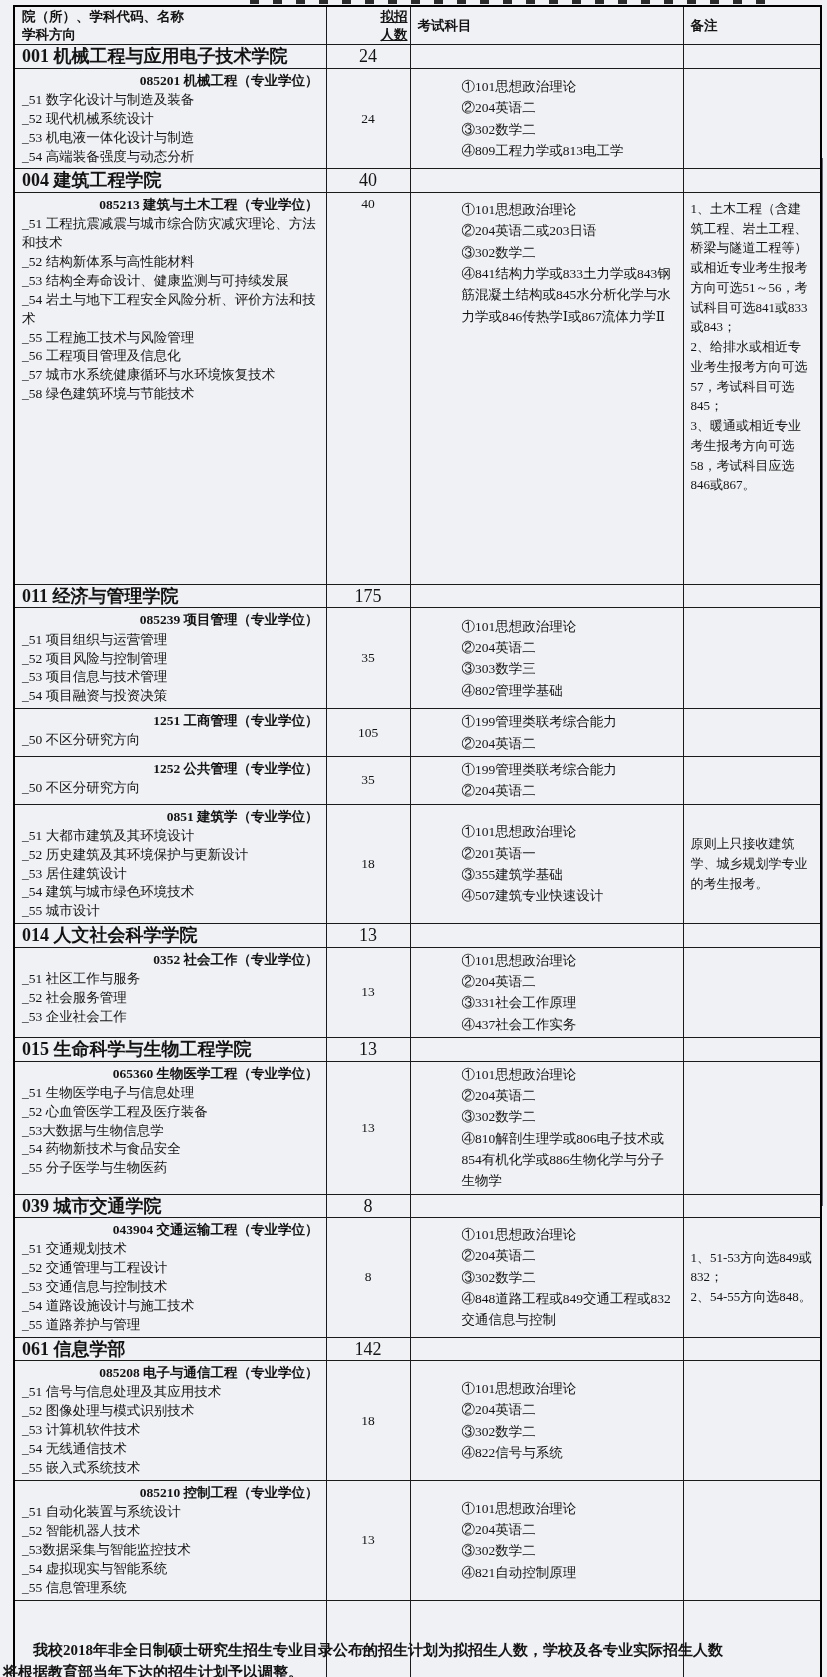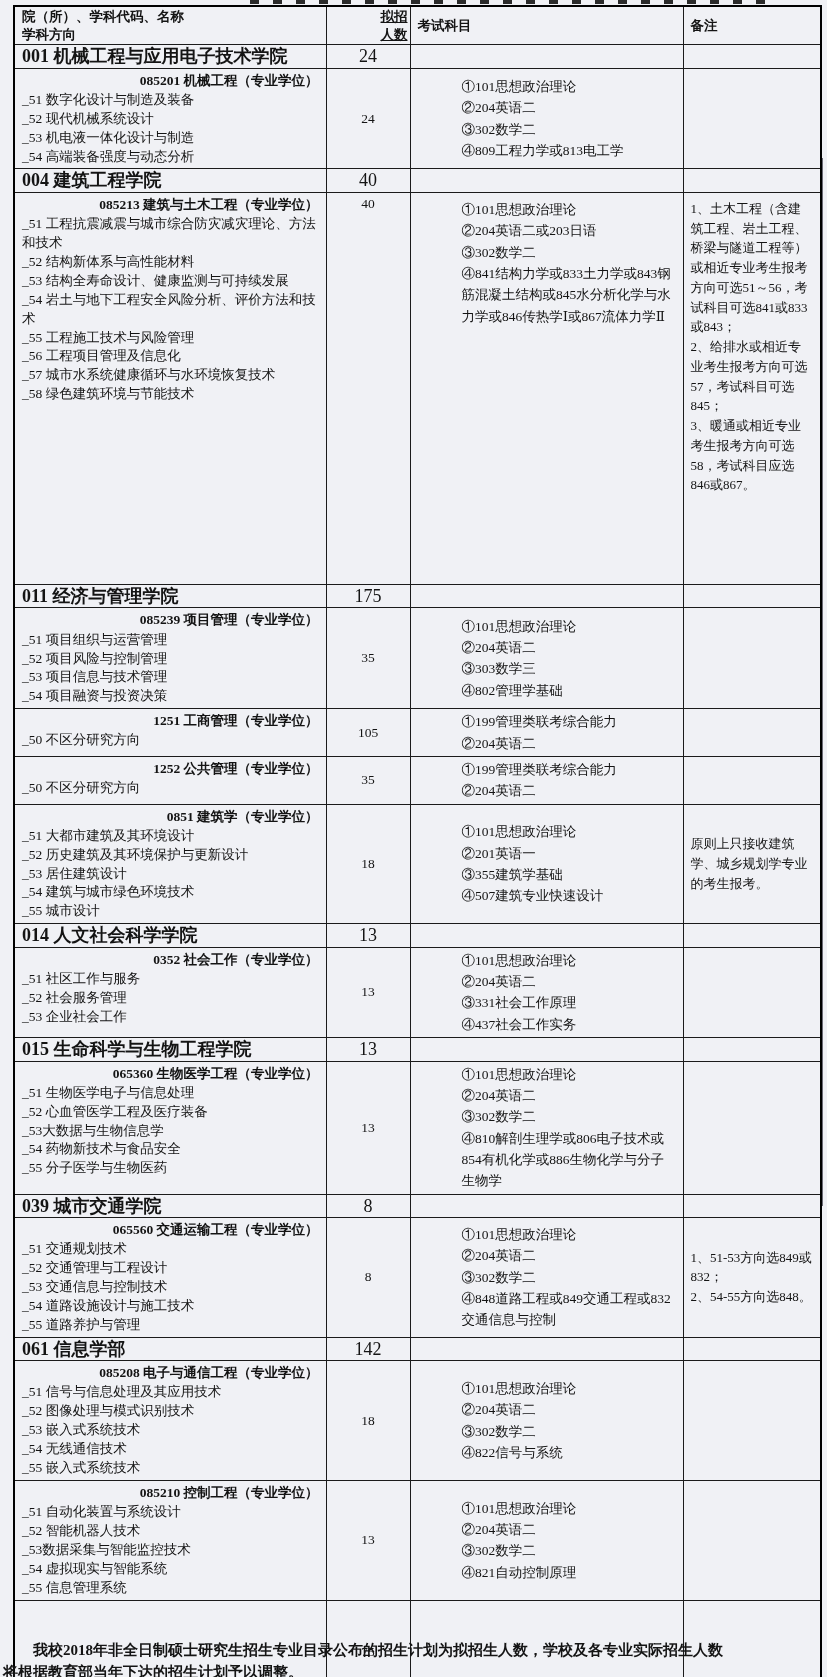--- a/index.html
+++ b/index.html
@@ -232,21 +232,21 @@
           <td class="c4"></td>
         </tr>
         <tr class="college">
           <td class="c1 college-name">039 城市交通学院</td>
           <td class="c2">8</td>
           <td class="c3"></td>
           <td class="c4"></td>
         </tr>
         <tr class="specialty" style="height: 107px;">
           <td class="c1">
-            <div class="spec-title">065560 交通运输工程（专业学位）</div>
+            <div class="spec-title">043904 交通运输工程（专业学位）</div>
             <div class="dir">_51 交通规划技术</div>
             <div class="dir">_52 交通管理与工程设计</div>
             <div class="dir">_53 交通信息与控制技术</div>
             <div class="dir">_54 道路设施设计与施工技术</div>
             <div class="dir">_55 道路养护与管理</div>
           </td>
           <td class="c2">8</td>
           <td class="c3">
             <div class="exam-line">①101思想政治理论</div>
             <div class="exam-line">②204英语二</div>
@@ -262,21 +262,21 @@
           <td class="c1 college-name">061 信息学部</td>
           <td class="c2">142</td>
           <td class="c3"></td>
           <td class="c4"></td>
         </tr>
         <tr class="specialty" style="height: 110px;">
           <td class="c1">
             <div class="spec-title">085208 电子与通信工程（专业学位）</div>
             <div class="dir">_51 信号与信息处理及其应用技术</div>
             <div class="dir">_52 图像处理与模式识别技术</div>
-            <div class="dir">_53 嵌入式系统技术</div>
+            <div class="dir">_53 计算机软件技术</div>
             <div class="dir">_54 无线通信技术</div>
             <div class="dir">_55 嵌入式系统技术</div>
           </td>
           <td class="c2">18</td>
           <td class="c3">
             <div class="exam-line">①101思想政治理论</div>
             <div class="exam-line">②204英语二</div>
             <div class="exam-line">③302数学二</div>
             <div class="exam-line">④822信号与系统</div>
           </td>

